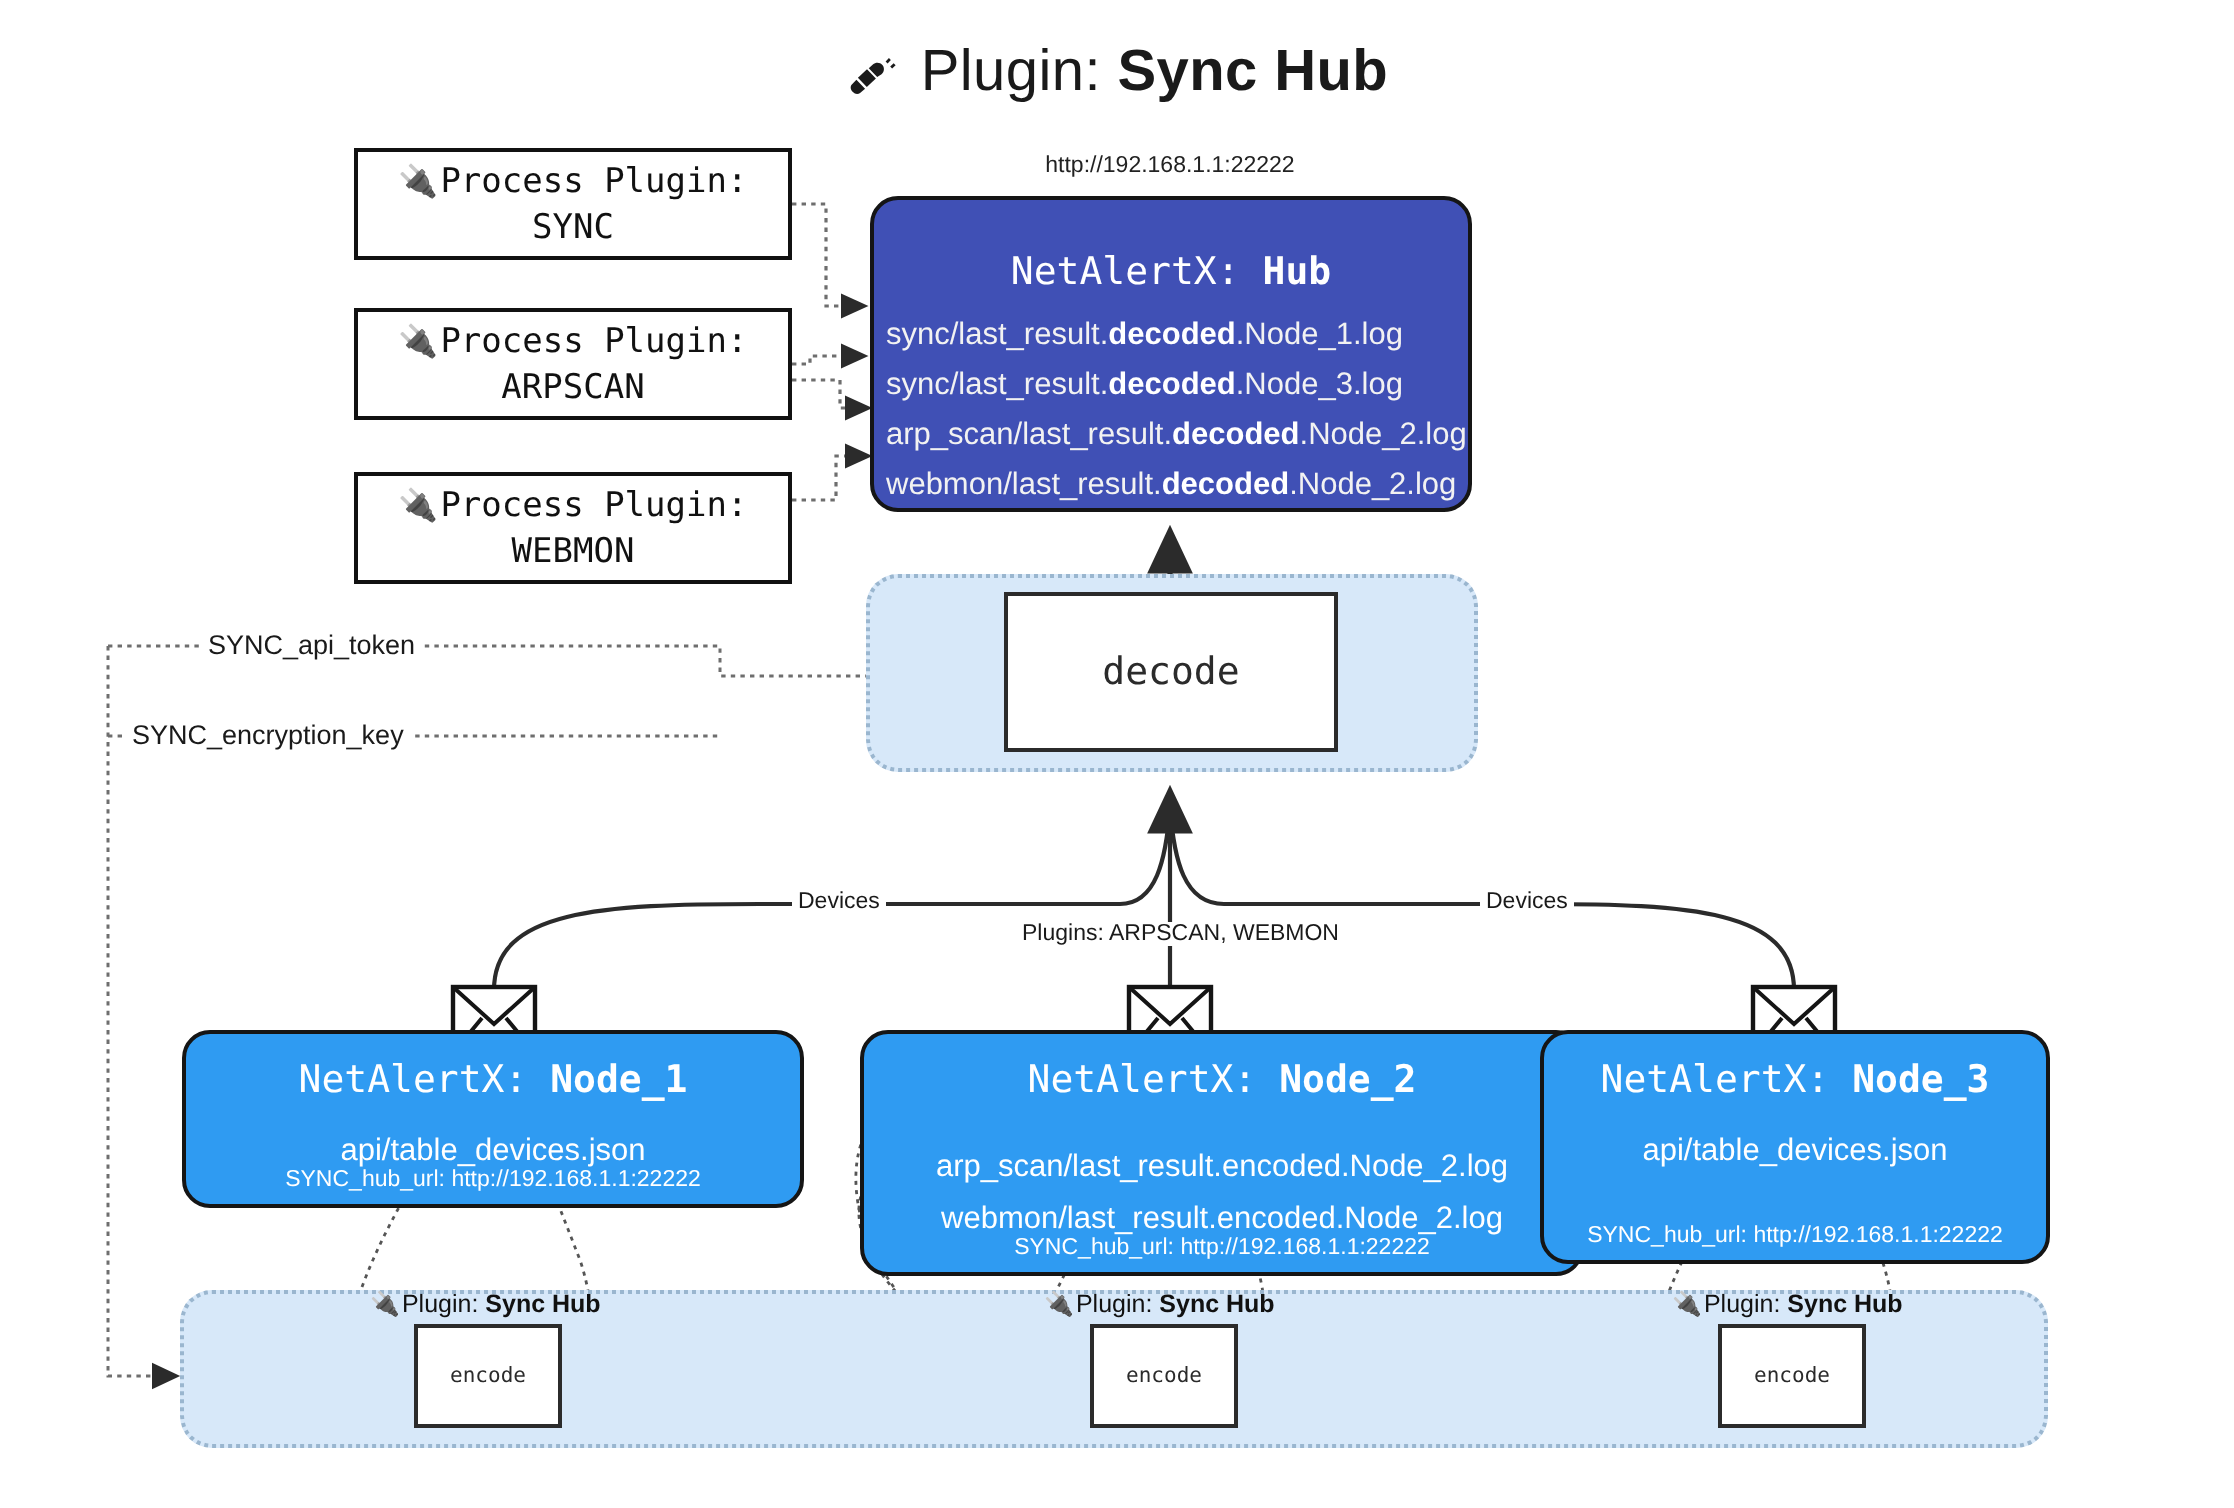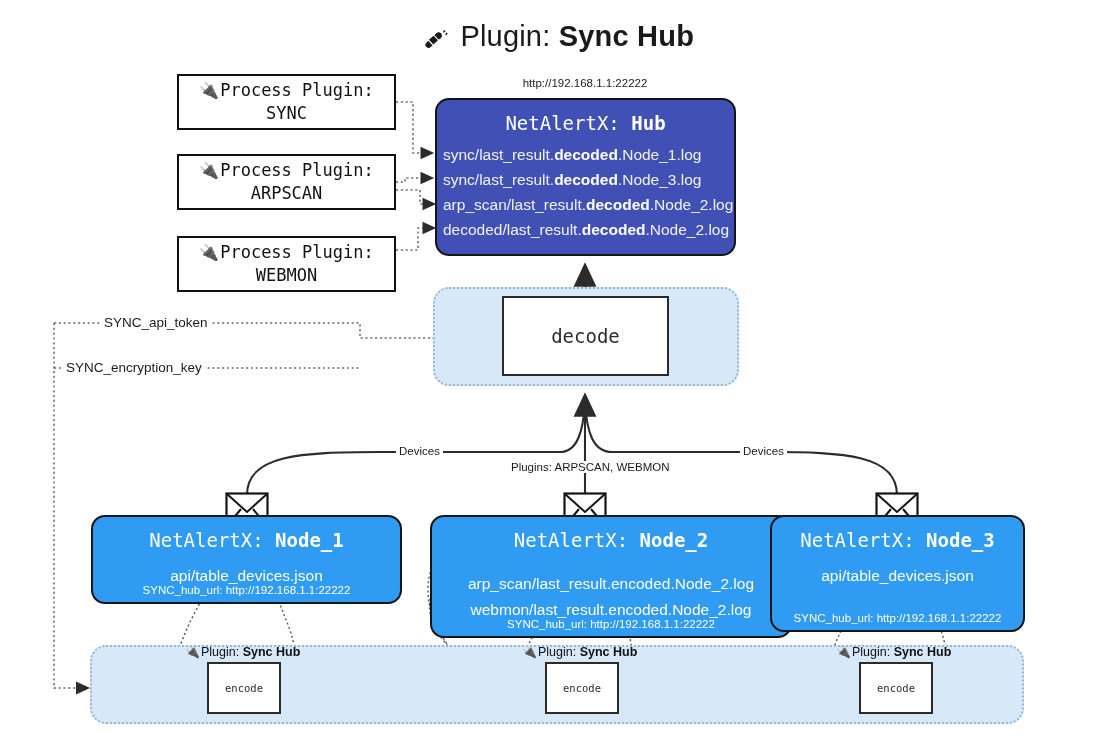--- a/index.html
+++ b/index.html
@@ -40,21 +40,21 @@
   }
   .proc-box .l1{white-space:nowrap;}
   .proc-box .plug{font-family:"DejaVu Sans",sans-serif;font-size:16px;margin-right:1px;}
 
   .hub-box{
     background:#4050b5;border:2.5px solid #151515;border-radius:14px;
     color:#fff;overflow:hidden;
   }
   .hub-box .hdr{
     font-family:"DejaVu Sans Mono","Liberation Mono",monospace;
-    font-size:19px;text-align:center;margin-top:12px;white-space:nowrap;
+    font-size:19px;text-align:center;margin-top:25px;white-space:nowrap;
   }
   .hub-box .hdr b{font-weight:bold;}
   .hub-line{
     font-size:15.5px;line-height:25px;color:#f2f2f2;white-space:nowrap;
     padding-left:6px;
   }
   .hub-line b{color:#ffffff;font-weight:bold;}
 
   .node-box{
     background:#2f9bf2;border:2.5px solid #151515;border-radius:14px;
@@ -200,21 +200,21 @@
       <div class="hub-line">
         <span>sync/last_result.</span><b>decoded</b><span>.Node_1.log</span>
       </div>
       <div class="hub-line">
         <span>sync/last_result.</span><b>decoded</b><span>.Node_3.log</span>
       </div>
       <div class="hub-line">
         <span>arp_scan/last_result.</span><b>decoded</b><span>.Node_2.log</span>
       </div>
       <div class="hub-line">
-        <span>decoded/last_result.</span><b>decoded</b><span>.Node_2.log</span>
+        <span>webmon/last_result.</span><b>decoded</b><span>.Node_2.log</span>
       </div>
     </div>
   </div>
 
   <div class="box lb-pane" style="left:433px;top:287px;width:306px;height:99px;"></div>
   <div class="box white-box decode" style="left:502px;top:296px;width:167px;height:80px;">decode</div>
 
   <div class="token-label" style="left:100px;top:315px;">SYNC_api_token</div>
   <div class="token-label" style="left:62px;top:360px;">SYNC_encryption_key</div>
 

